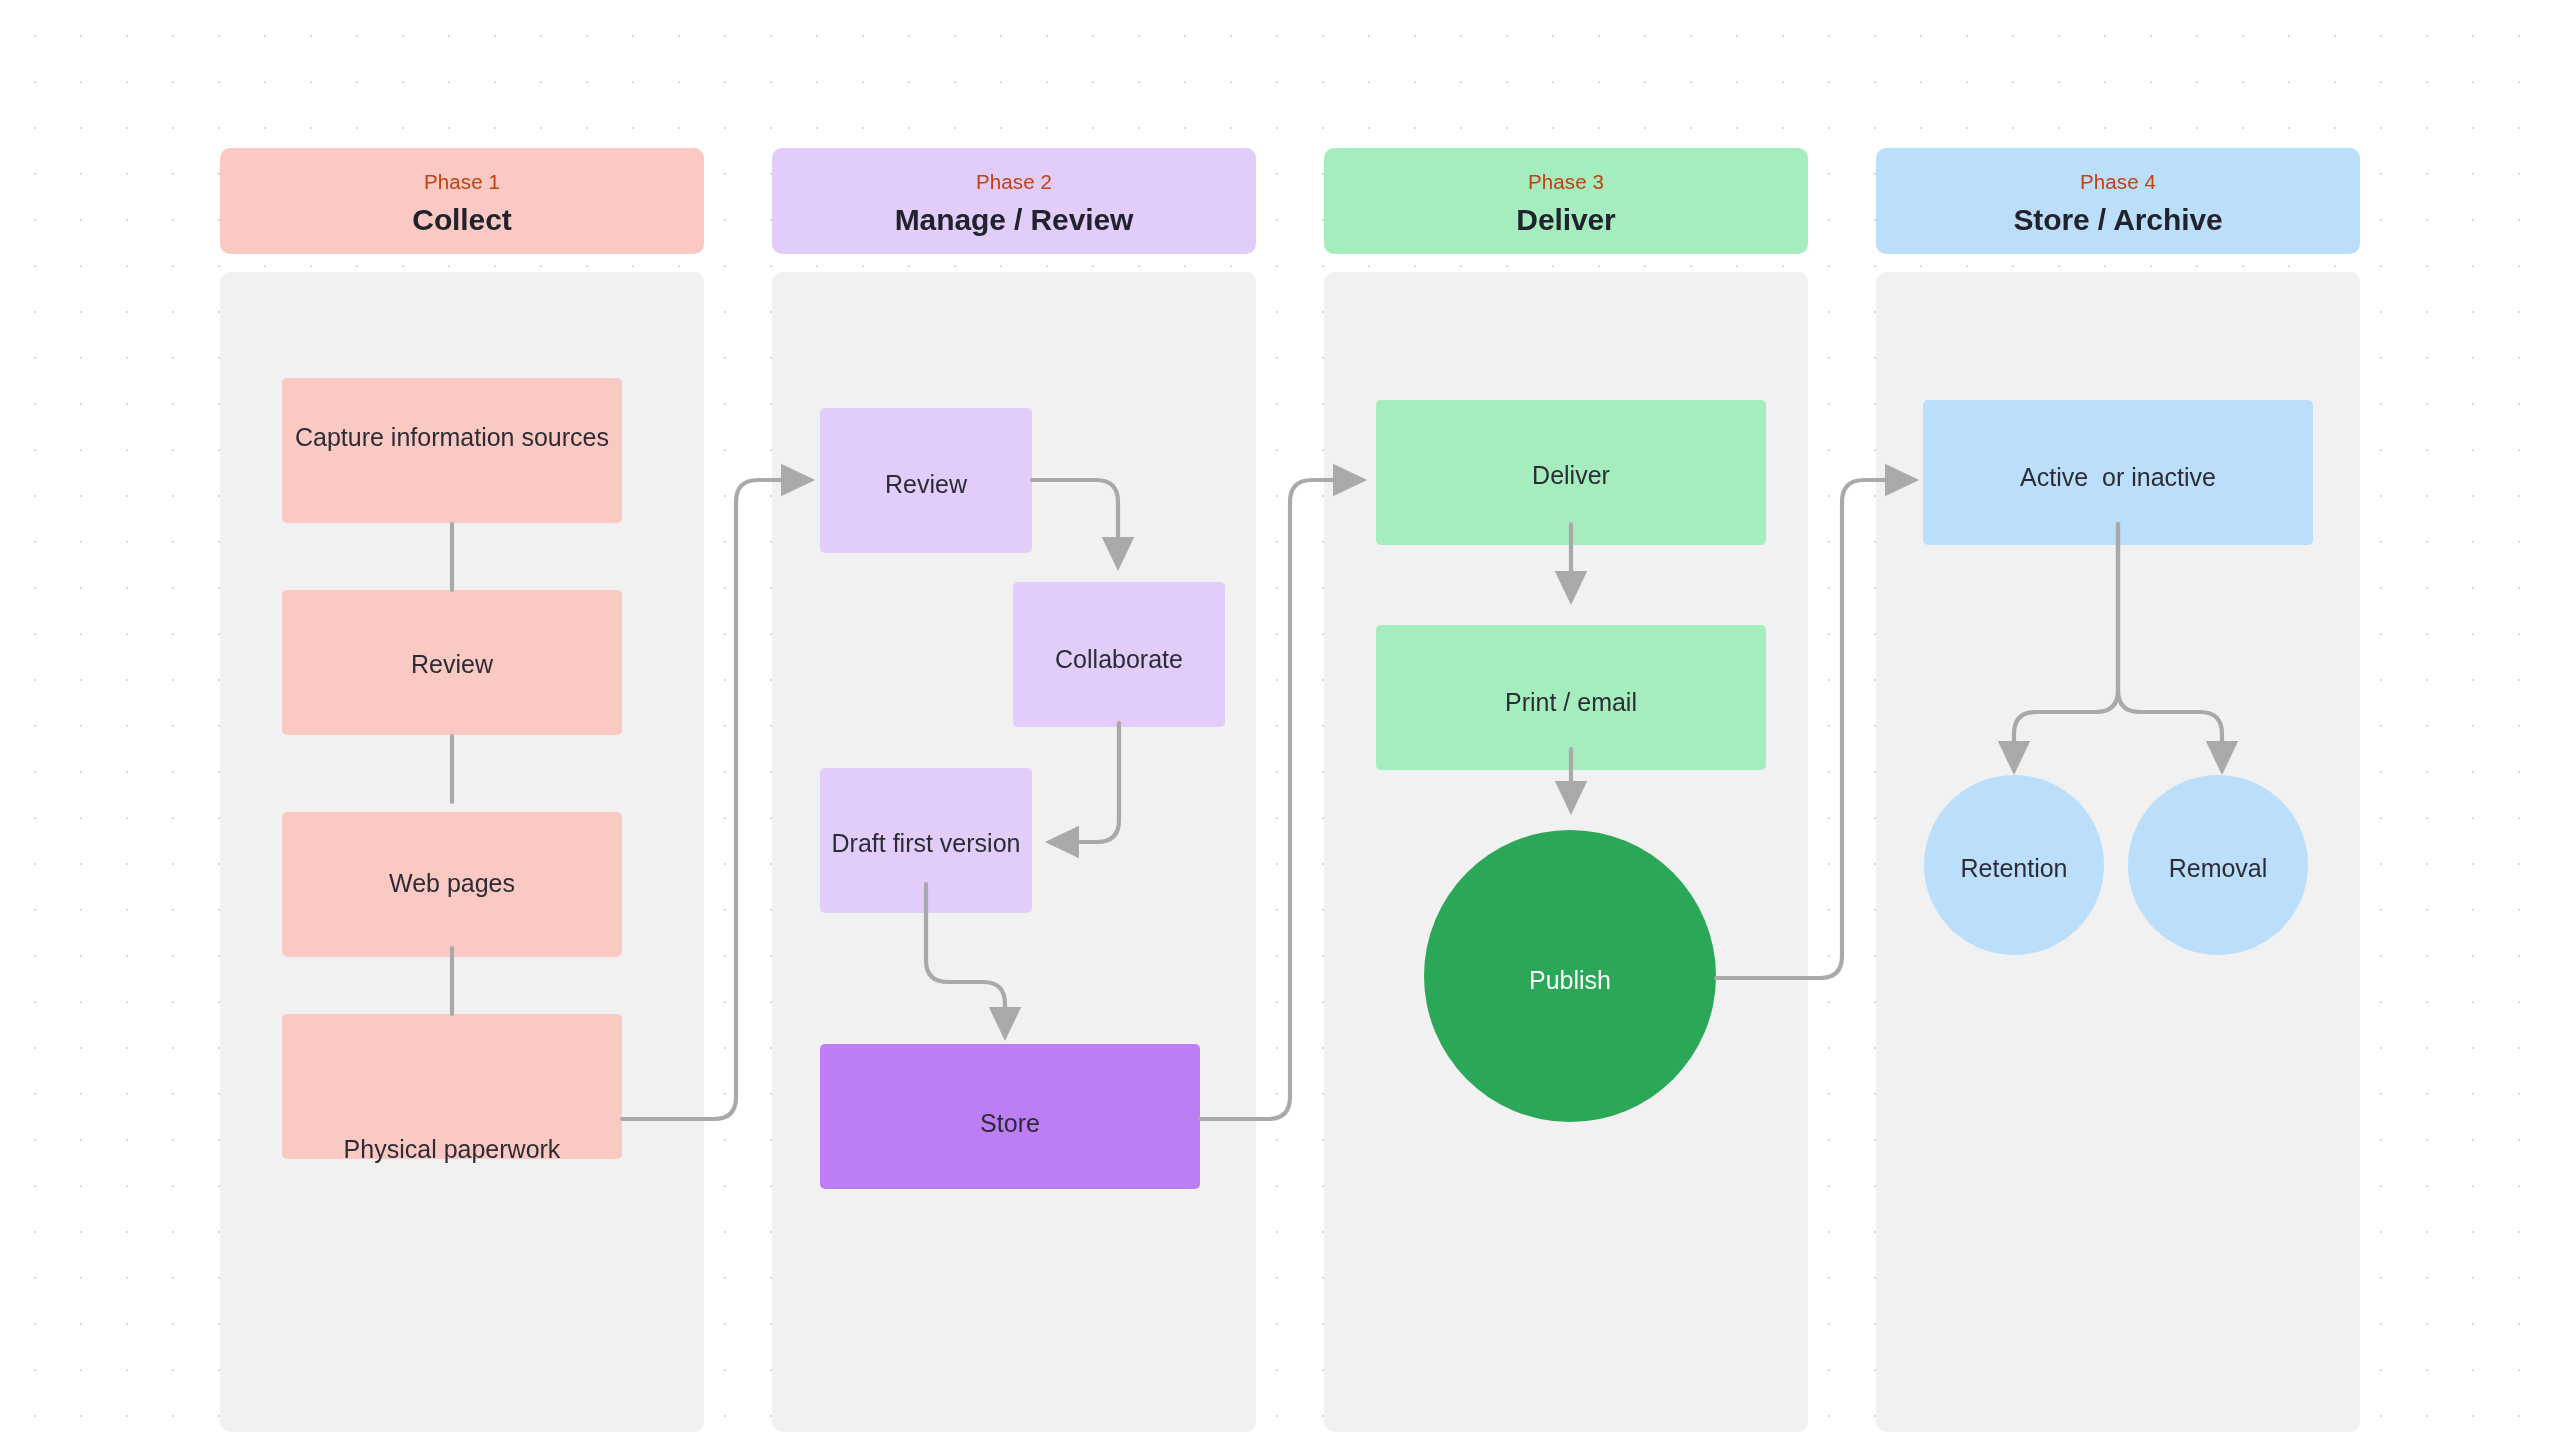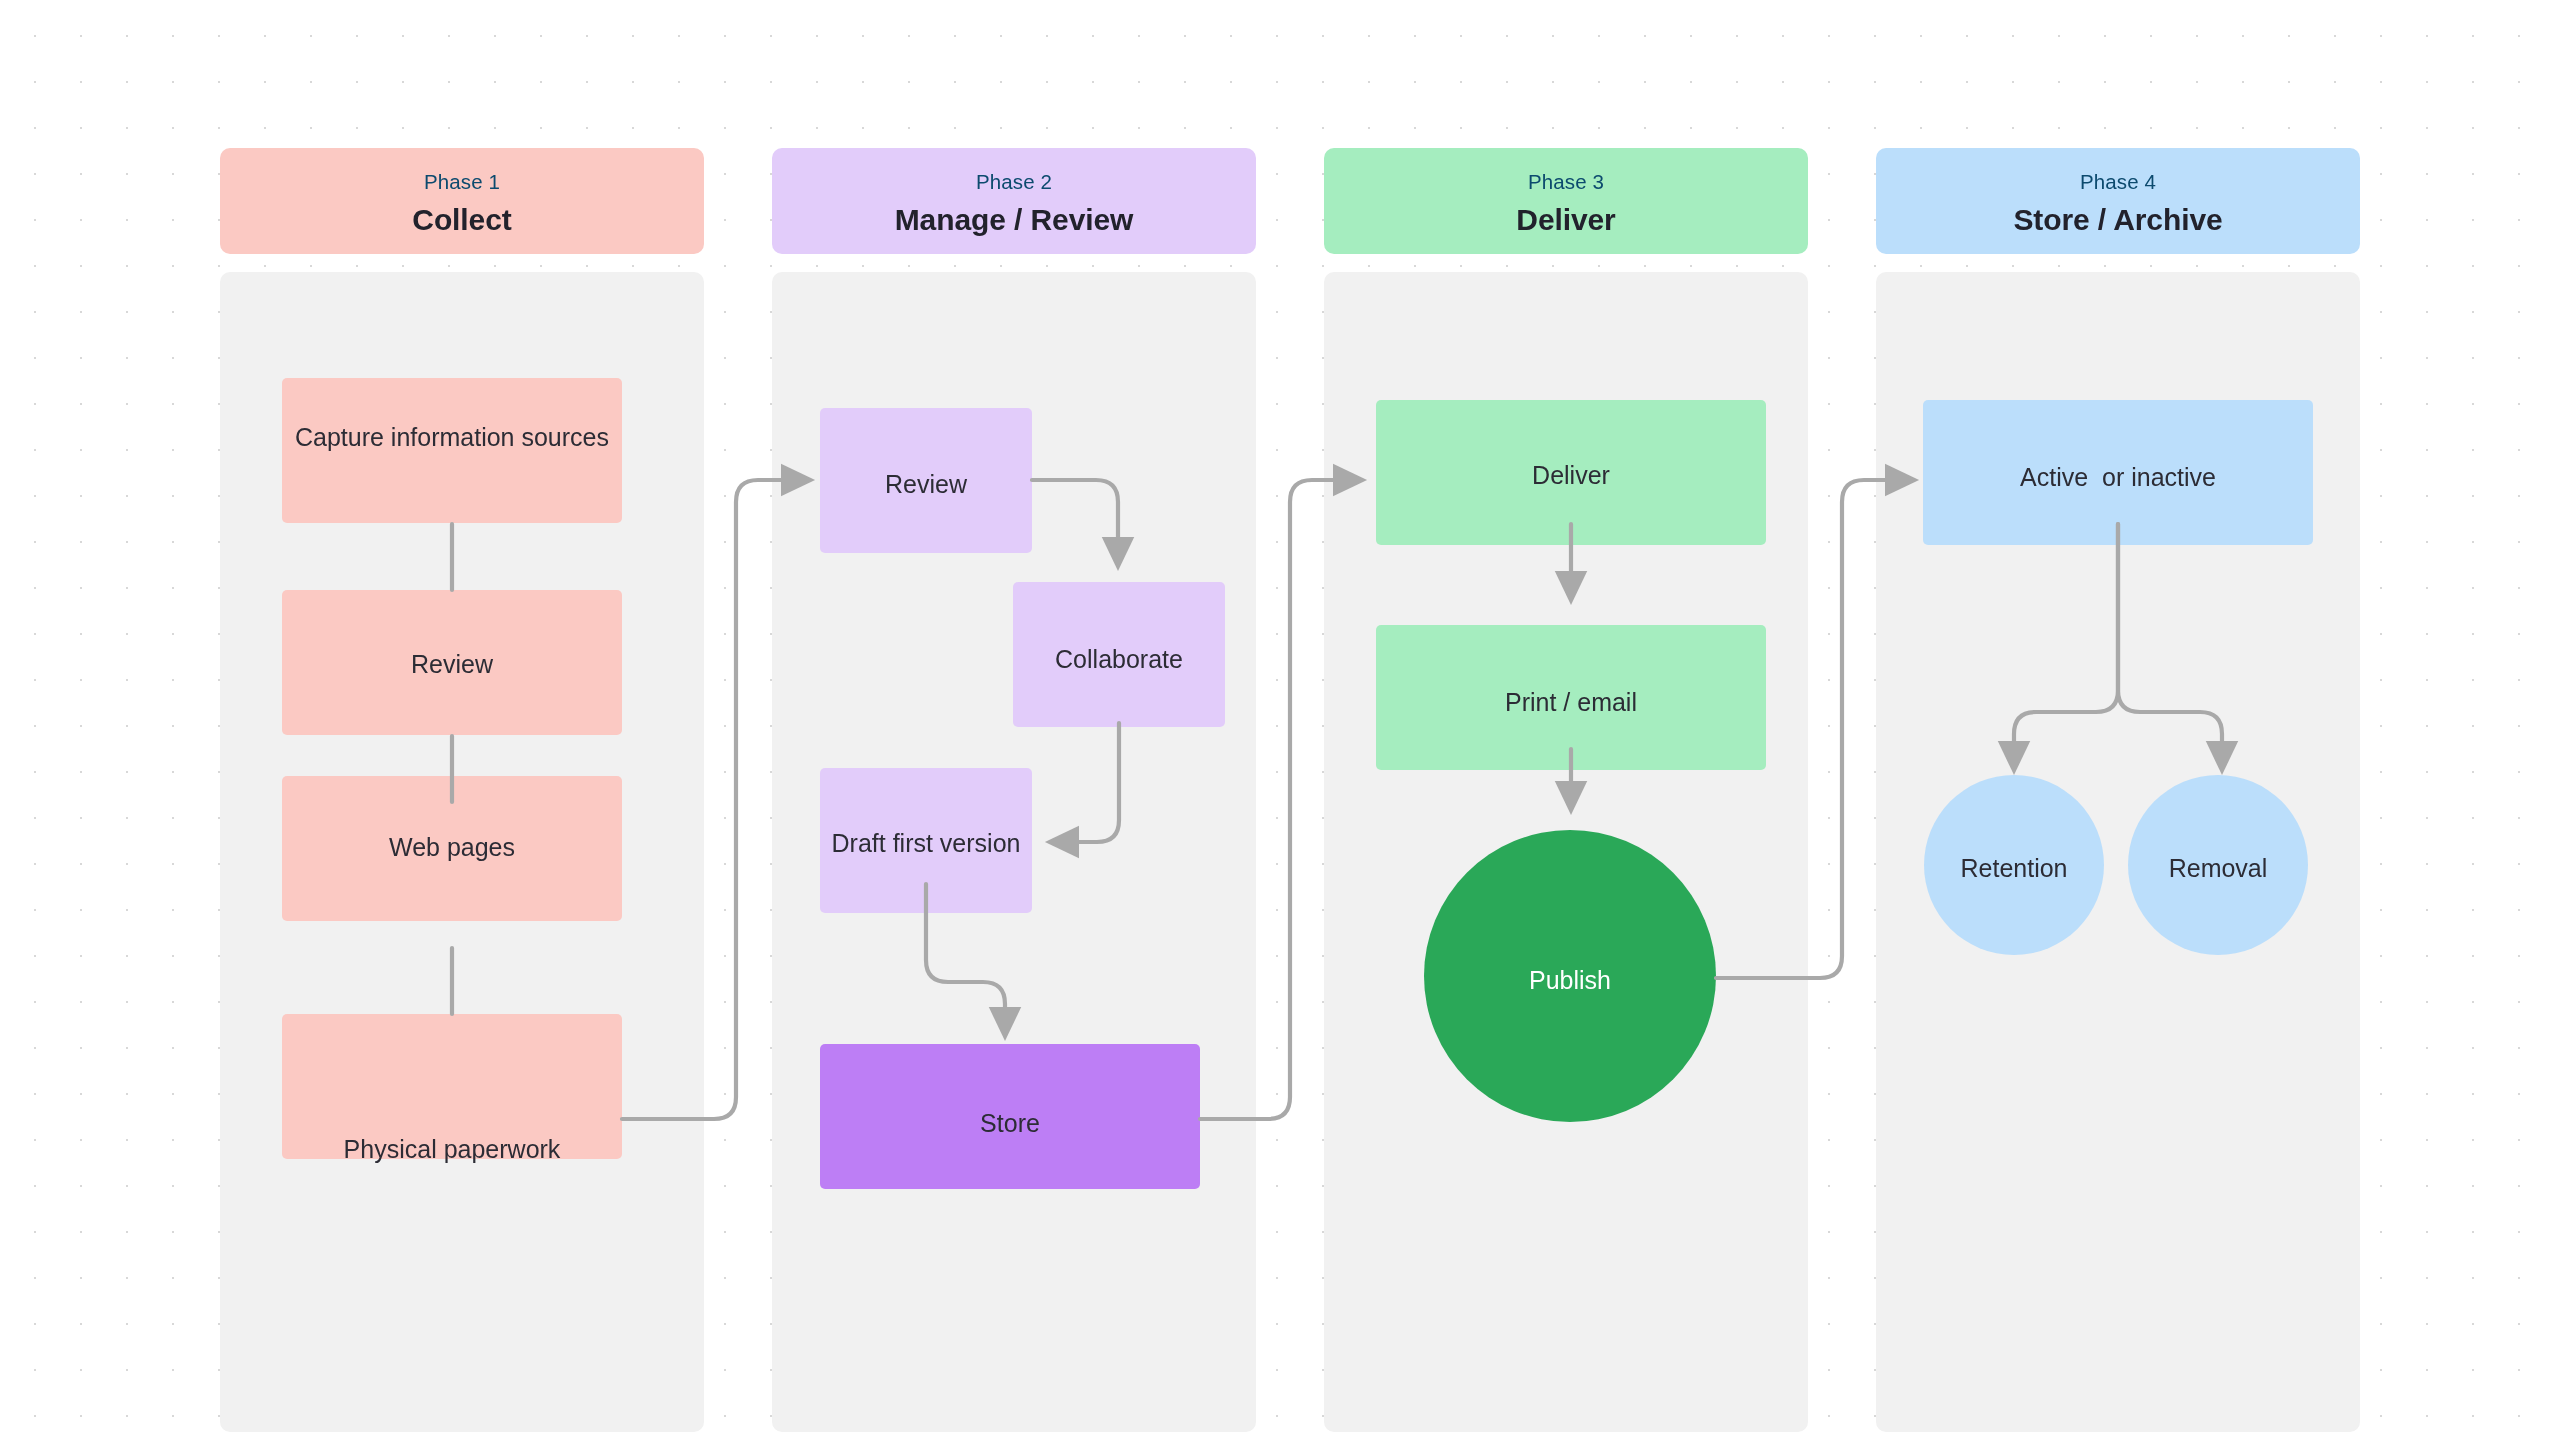--- a/index.html
+++ b/index.html
@@ -38,21 +38,21 @@
     border-radius: 10px;
     display: flex;
     flex-direction: column;
     align-items: center;
     justify-content: center;
     box-sizing: border-box;
     padding-top: 4px;
   }
   .lane-phase {
     font-size: 20.5px;
-    color: #0c4a6e;
+    color: #c2410c;
     letter-spacing: .1px;
     margin-bottom: 9px;
   }
   .lane-title {
     font-size: 30px;
     font-weight: bold;
     color: #22222c;
     letter-spacing: -.1px;
   }
   .lane-body {
@@ -164,21 +164,21 @@
     <path d="M2118,524 L2118,690 Q2118,712 2140,712 L2200,712 Q2222,712 2222,734 L2222,760" marker-end="url(#ah)"></path>
   </g>
 </svg>
 
 <div class="node" style="left:282px; top:378px; width:340px; height:145px; background:#fbc9c3; padding-top:44px;">
   <span class="label">Capture information sources</span>
 </div>
 <div class="node" style="left:282px; top:590px; width:340px; height:145px; background:#fbc9c3; padding-top:59px;">
   <span class="label">Review</span>
 </div>
-<div class="node" style="left:282px; top:776px; width:340px; height:145px; background:#fbc9c3; padding-top:56px;">
+<div class="node" style="left:282px; top:812px; width:340px; height:145px; background:#fbc9c3; padding-top:56px;">
   <span class="label">Web pages</span>
 </div>
 <div class="node" style="left:282px; top:1014px; width:340px; height:145px; background:#fbc9c3; padding-top:120px;">
   <span class="label">Physical paperwork</span>
 </div>
 
 <div class="node" style="left:820px; top:408px; width:212px; height:145px; background:#e2ccfa; padding-top:61px;">
   <span class="label">Review</span>
 </div>
 <div class="node" style="left:1013px; top:582px; width:212px; height:145px; background:#e2ccfa; padding-top:62px;">

